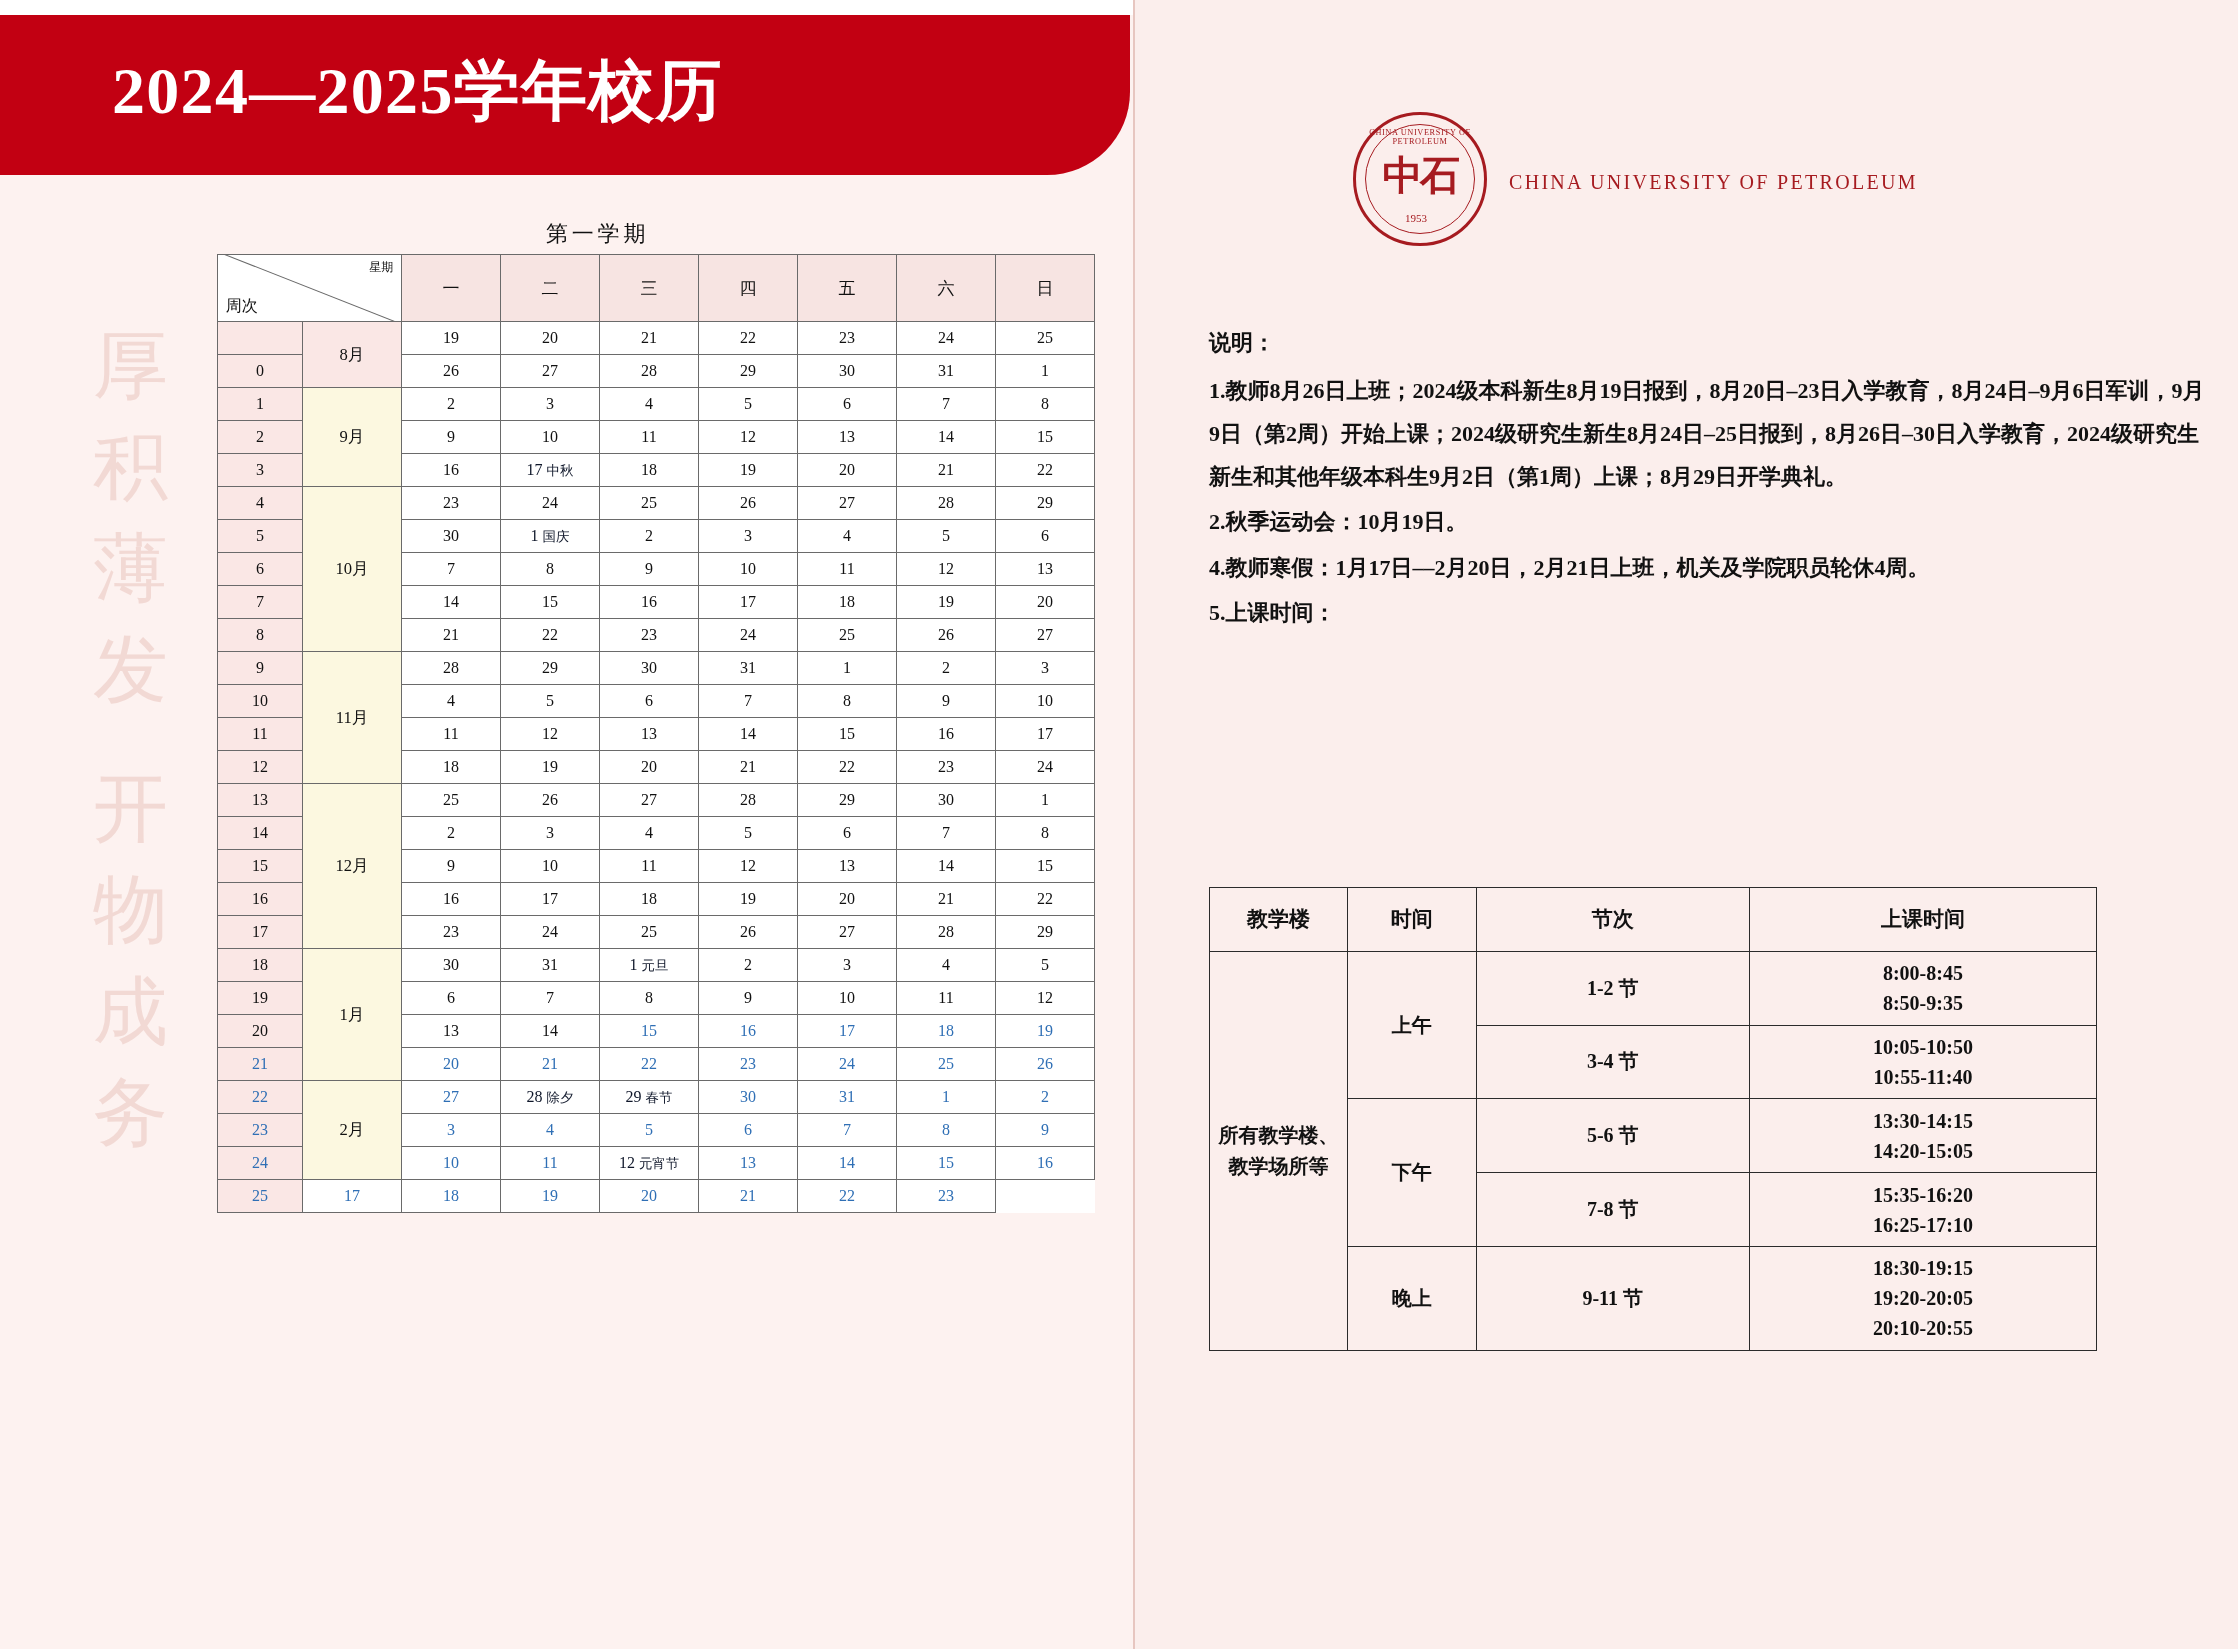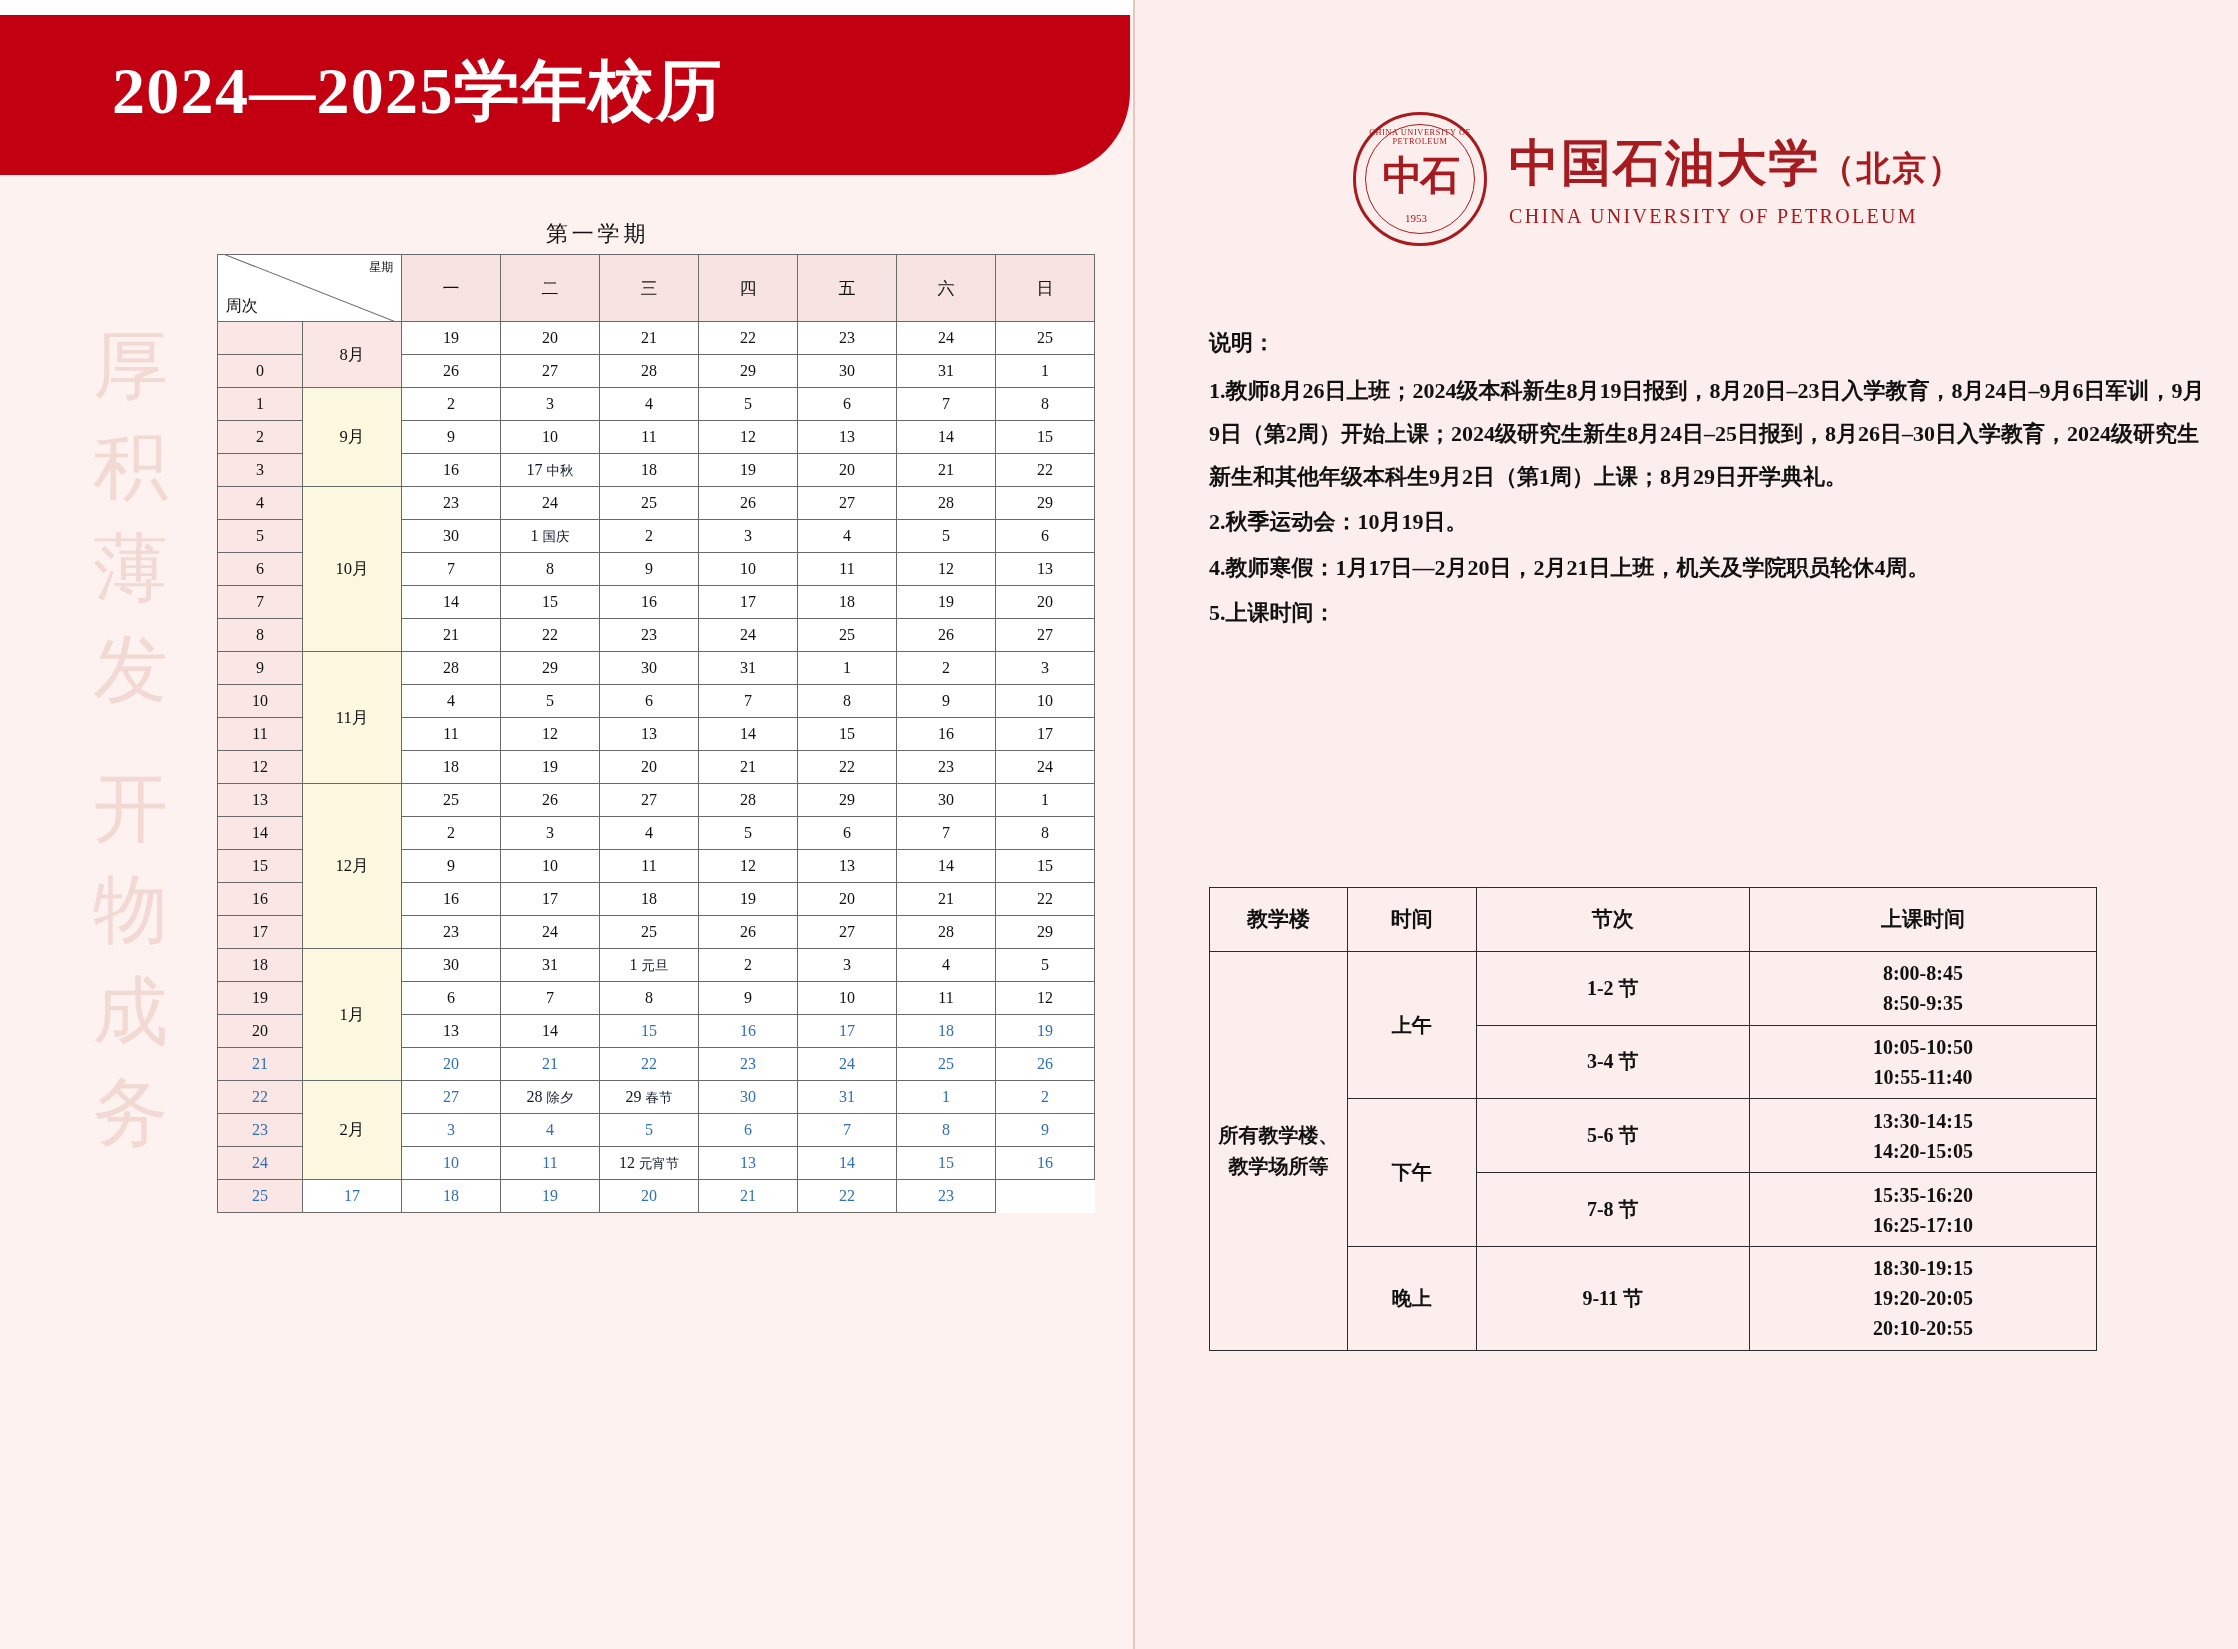--- a/index.html
+++ b/index.html
@@ -577,23 +577,20 @@
 <div id="right-panel"></div>
 <div id="panel-divider"></div>
 
 <div id="logo-area">
   <div id="logo-seal">
     <div class="seal-top-text">CHINA UNIVERSITY OF PETROLEUM</div>
     <div class="seal-mark">中石</div>
     <div class="seal-year">1953</div>
   </div>
   <div id="logo-words">
-    <div id="logo-cn">
-      <span>中国石油大学</span><span class="paren">（北京）</span>
-    </div>
     <div id="logo-en">CHINA UNIVERSITY OF PETROLEUM</div>
   </div>
 </div>
 
 <div id="notes">
   <p class="note-head">说明：</p>
   <div id="notes-list">
       <p class="indent">1.教师8月26日上班；2024级本科新生8月19日报到，8月20日–23日入学教育，8月24日–9月6日军训，9月9日（第2周）开始上课；2024级研究生新生8月24日–25日报到，8月26日–30日入学教育，2024级研究生新生和其他年级本科生9月2日（第1周）上课；8月29日开学典礼。</p>
       <p class="indent">2.秋季运动会：10月19日。</p>
       <p class="indent">4.教师寒假：1月17日––2月20日，2月21日上班，机关及学院职员轮休4周。</p>

